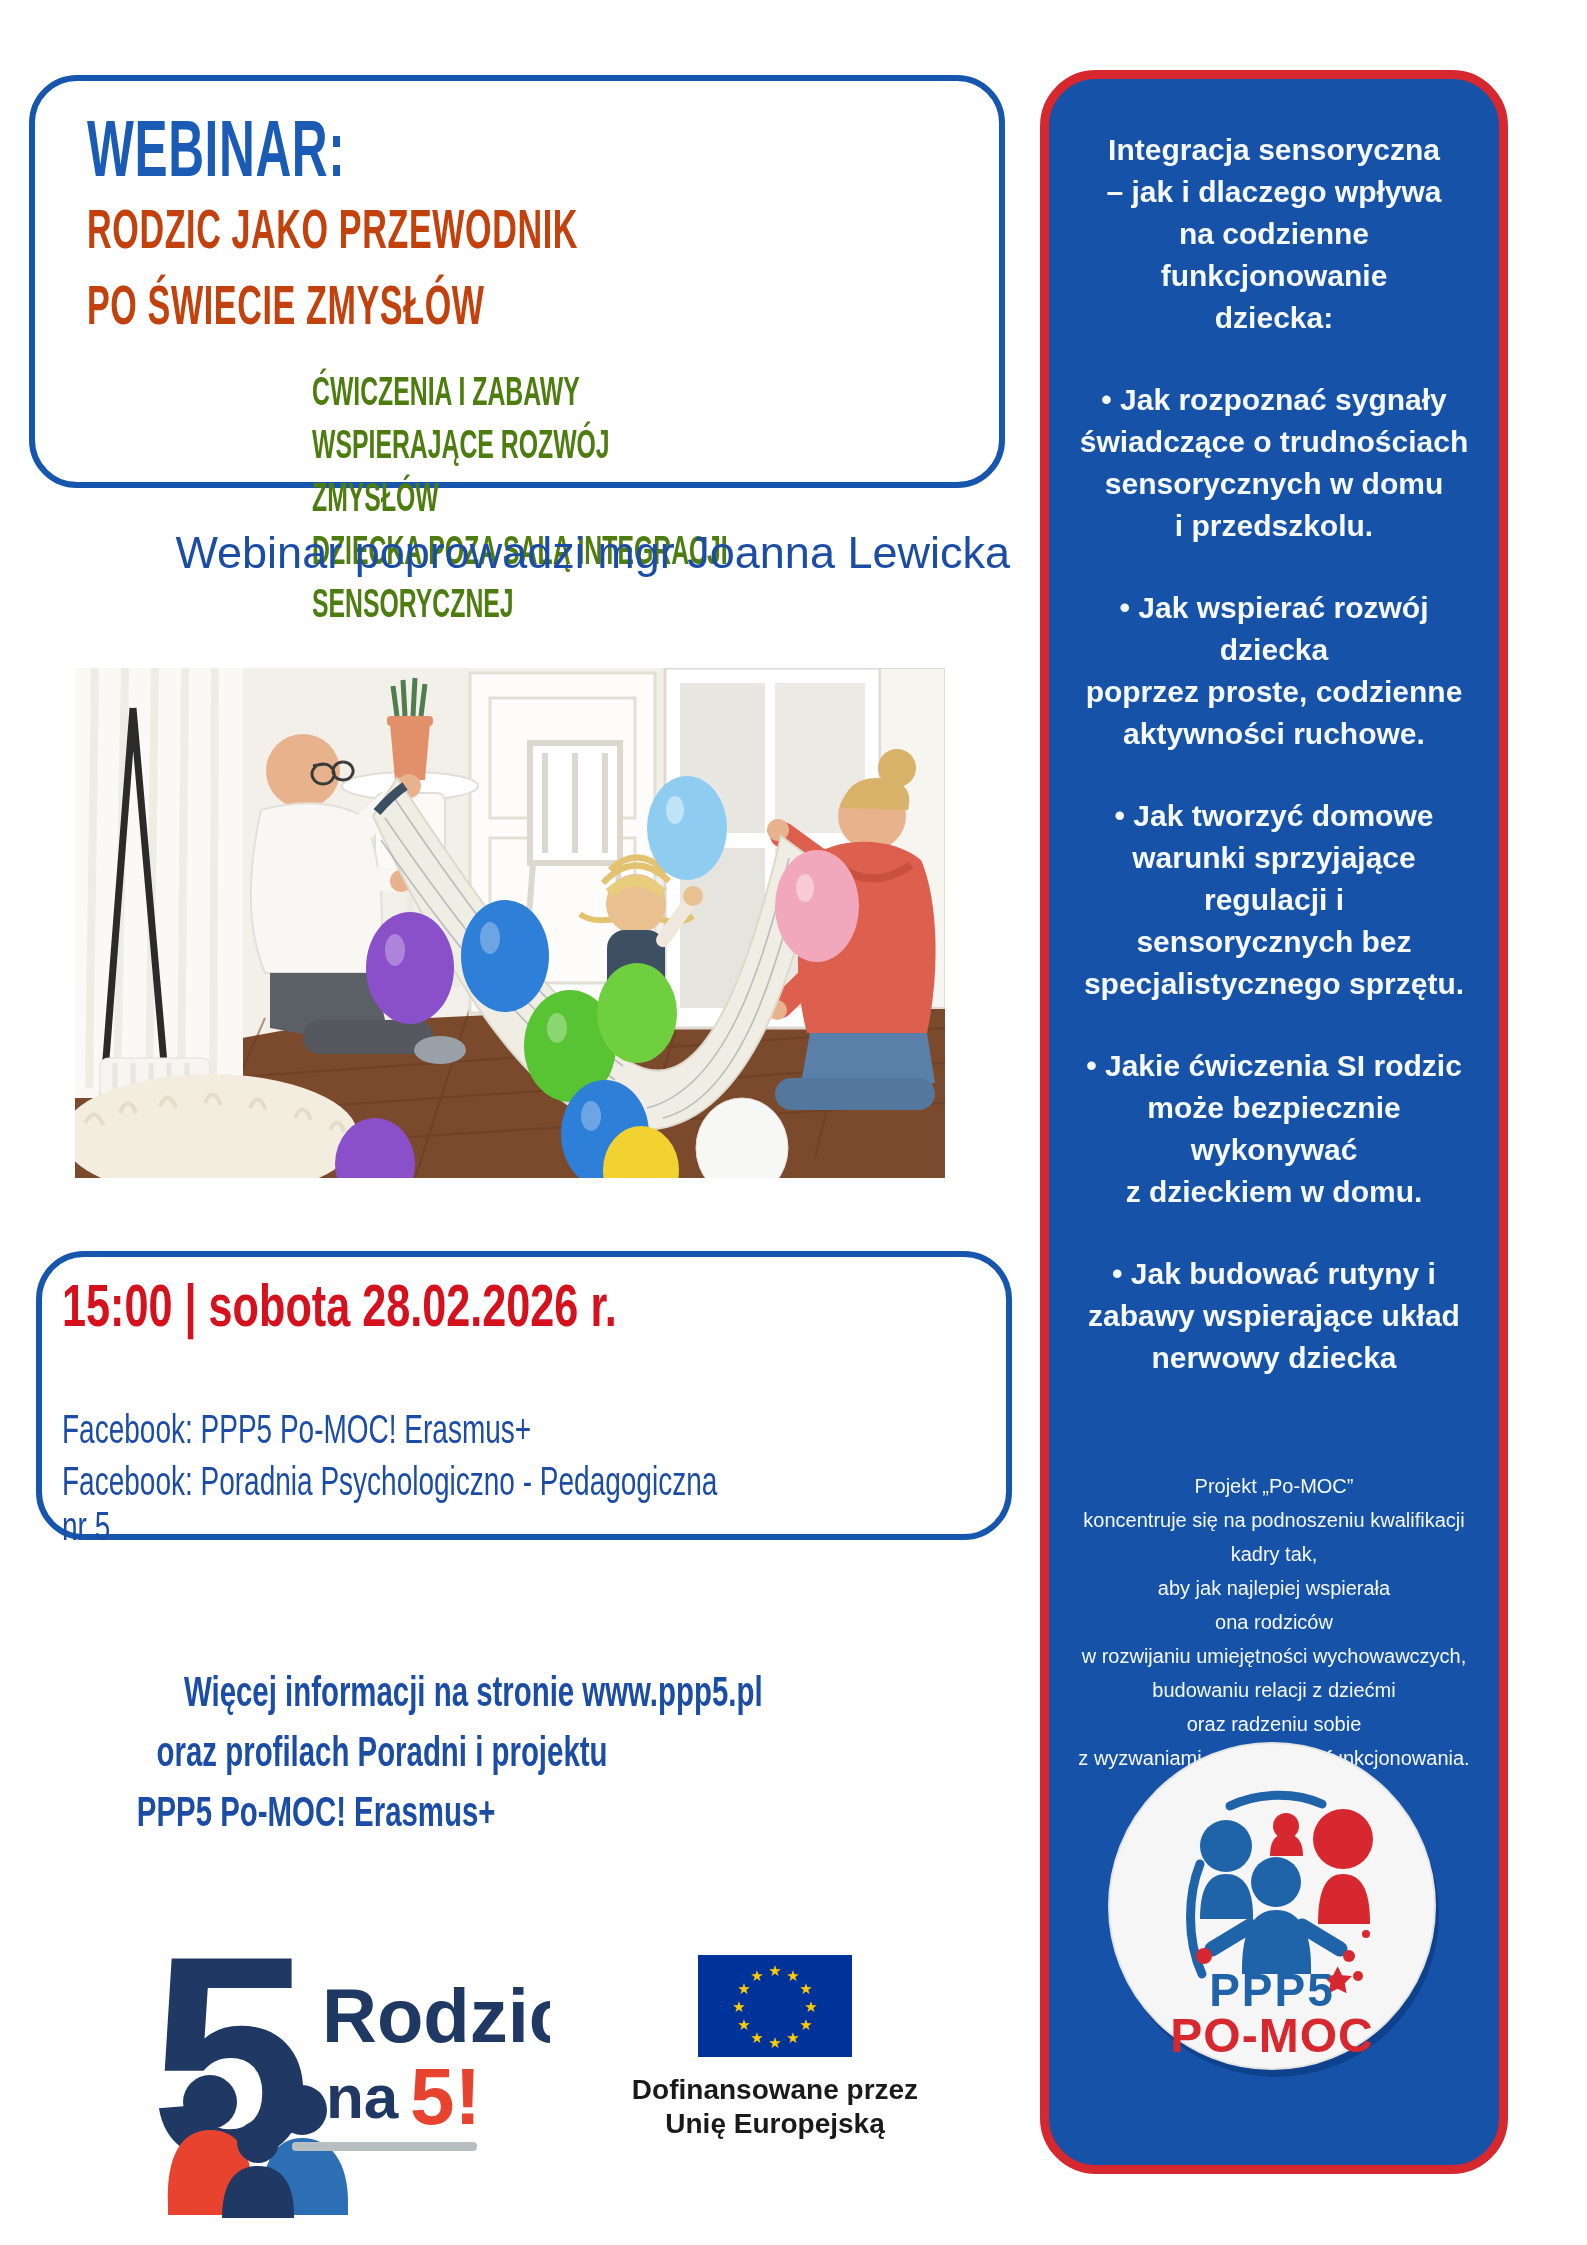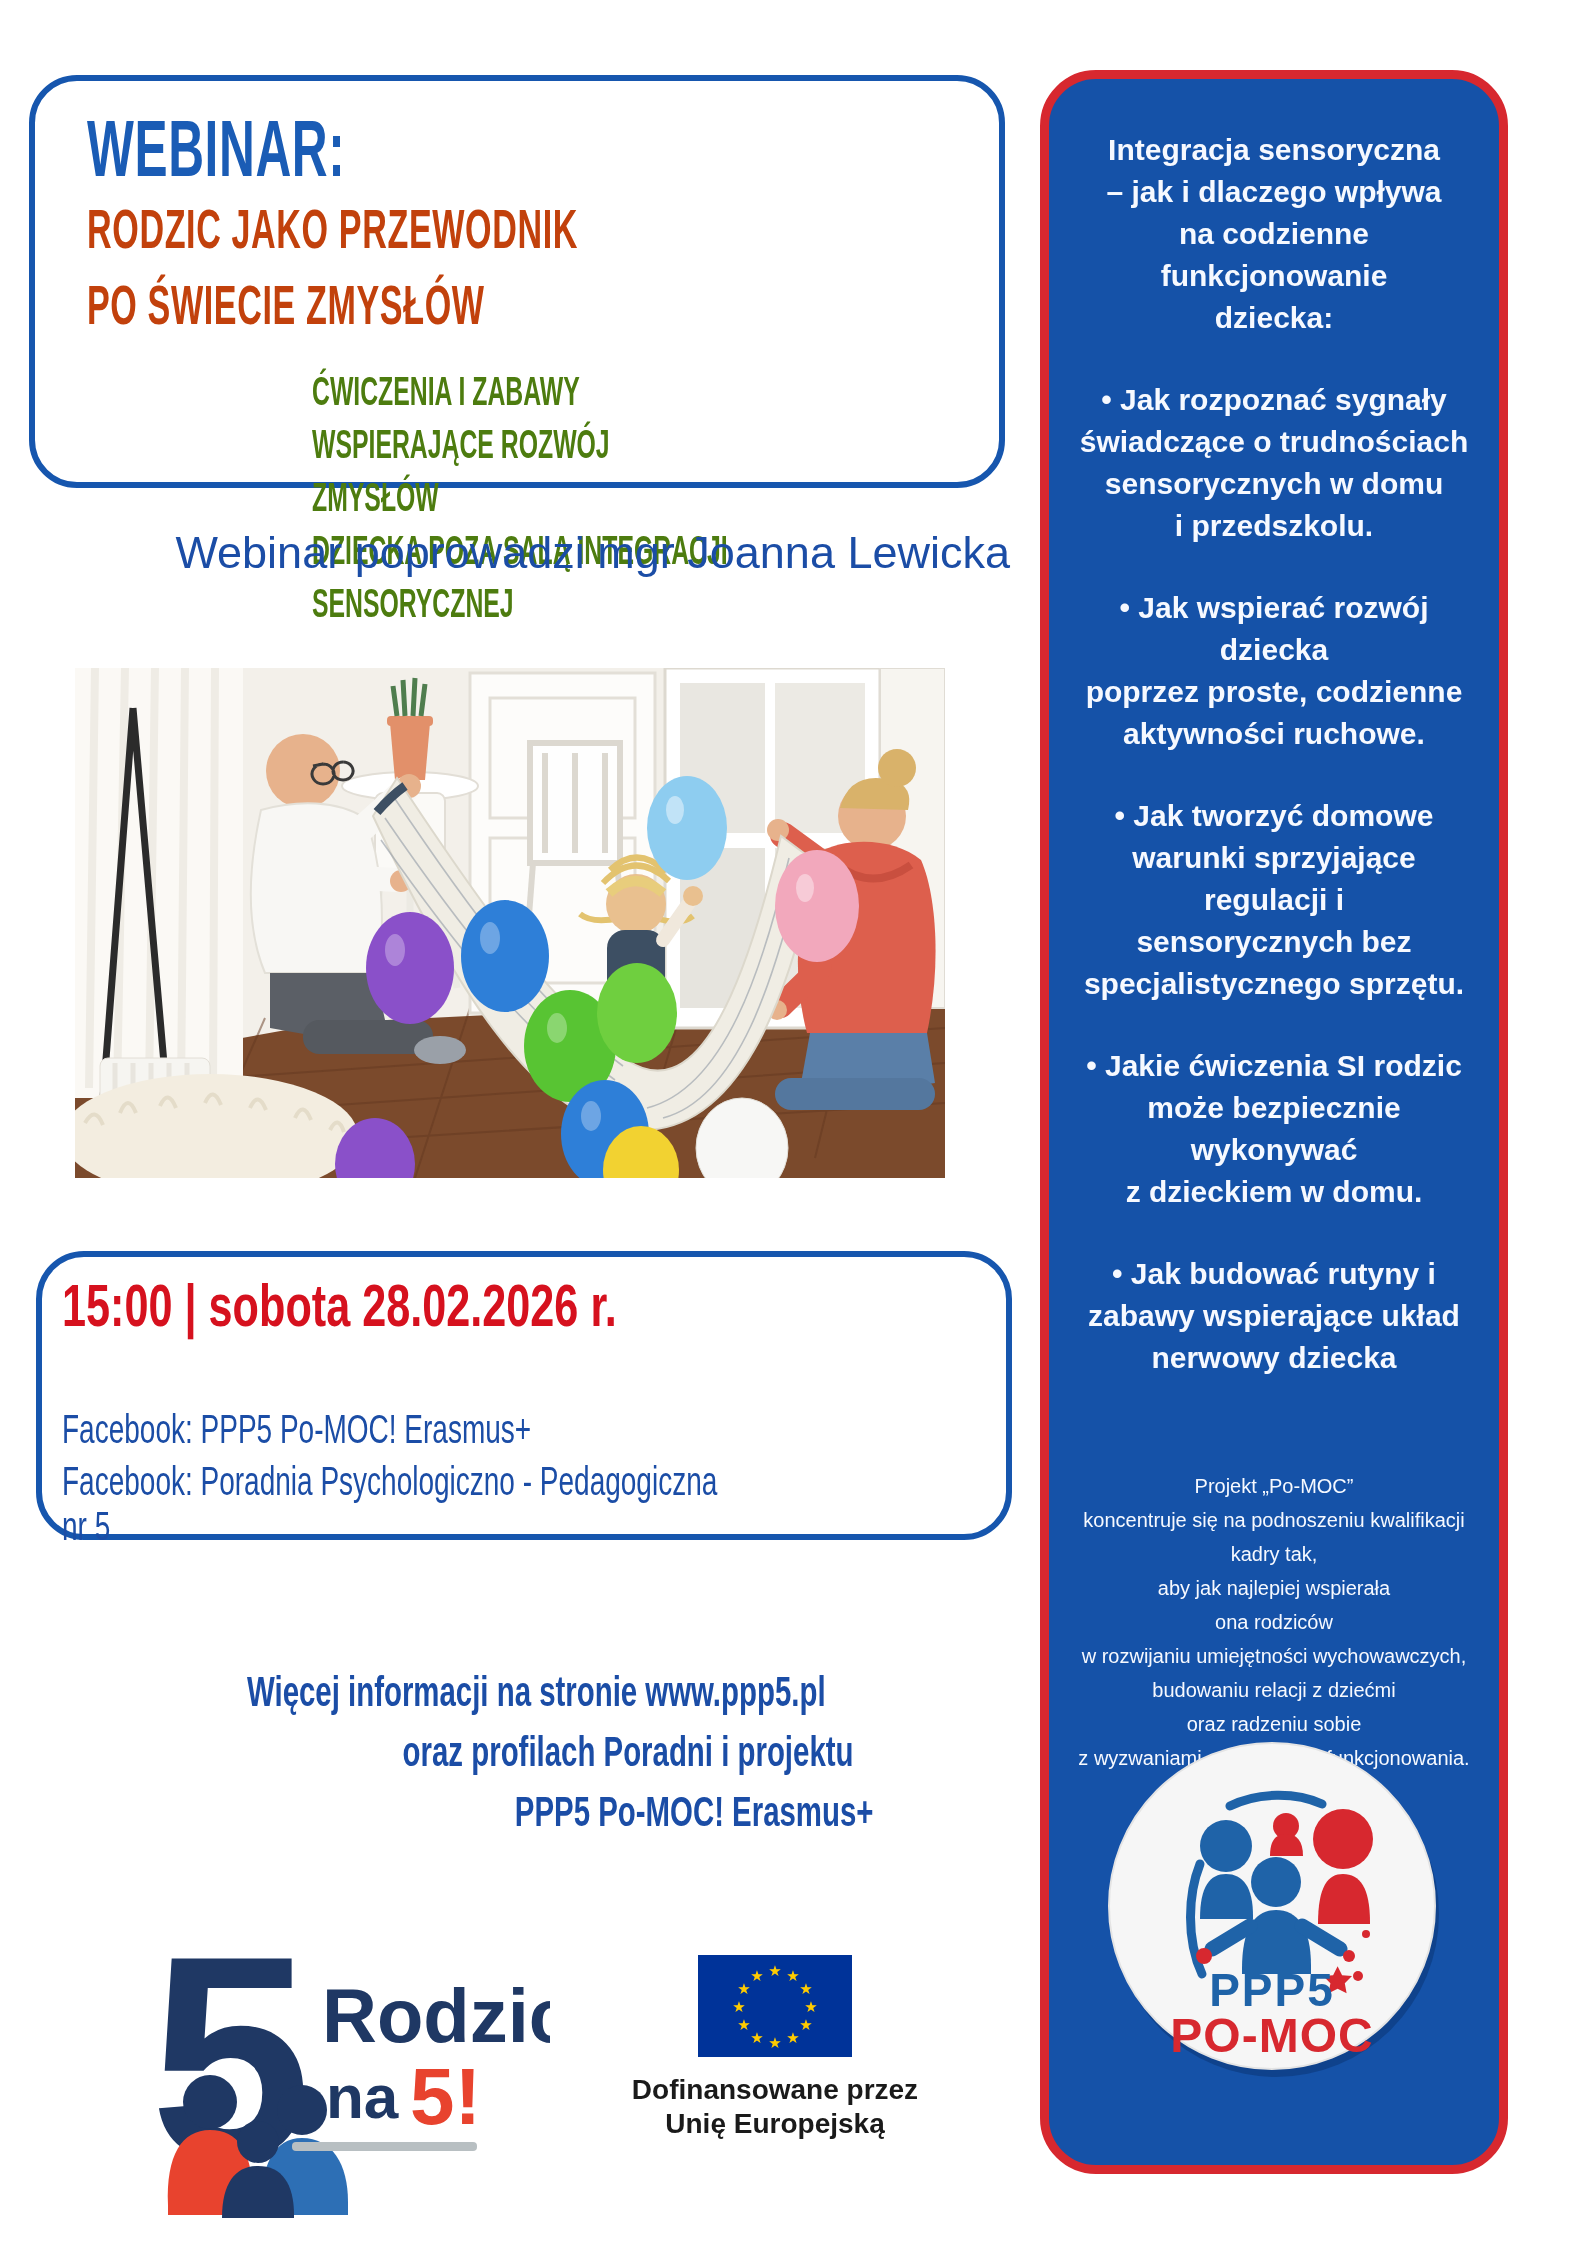--- a/index.html
+++ b/index.html
@@ -43,21 +43,21 @@
   }
   .event-date .cond{transform:scaleX(0.72);}
   .fb-line{
     position:absolute; left:20px;
     font-size:40px; font-weight:normal; color:#1b4da6;
   }
   .fb-line .cond{transform:scaleX(0.70);}
   .fb1{top:150px;} .fb2{top:202px;}
   
   .info{
-    position:absolute; left:60px; top:1662px; width:890px; text-align:right;
+    position:absolute; left:60px; top:1662px; width:890px; text-align:left;
     font-size:42px; font-weight:bold; color:#1b4da6; line-height:60px;
   }
   .info .cond{transform:scaleX(0.70); transform-origin:50% 50%;}
   
   .logo-rodzic{position:absolute; left:110px; top:1920px; width:440px; height:300px;}
   .logo-eu{position:absolute; left:620px; top:1955px; width:310px; text-align:center;}
   .eu-flag{display:block; margin:0 auto;}
   .eu-caption{
     margin-top:16px; font-size:28px; font-weight:600; color:#1a1a1a;
     line-height:34px; white-space:pre-line;

